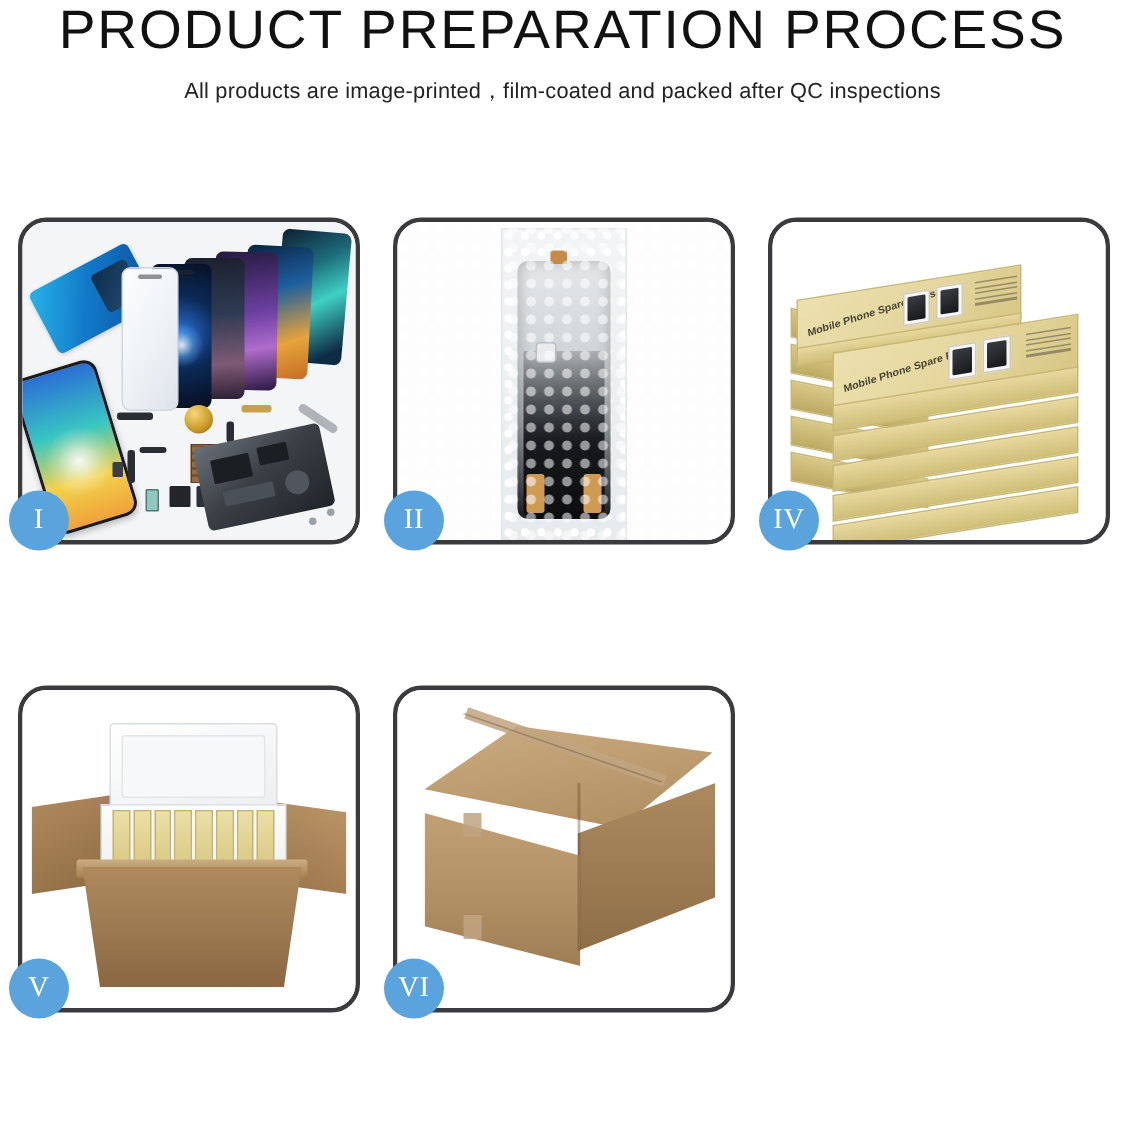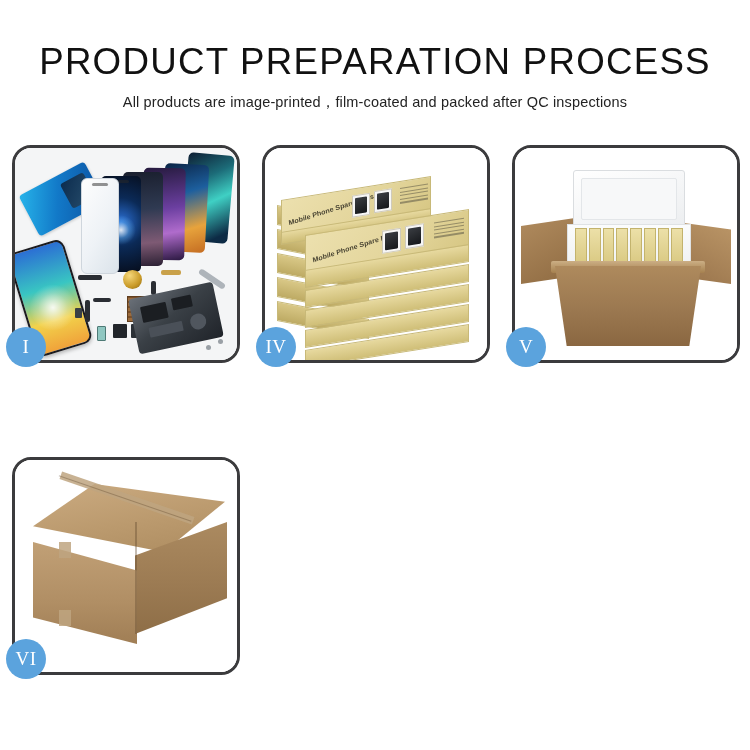--- a/index.html
+++ b/index.html
@@ -7,21 +7,21 @@
   body {
     width: 750px;
     height: 750px;
     background: #ffffff;
     font-family: "Liberation Sans", sans-serif;
     overflow: hidden;
     position: relative;
   }
 
   
-  #header { width: 750px; padding-top: 42px; text-align: center; }
+  #header { width: 750px; text-align: center; }
 
   #page-title {
     font-family: "Liberation Sans", sans-serif;
     font-size: 36px;
     font-weight: 400;
     letter-spacing: 1.2px;
     color: #111111;
     line-height: 40px;
     transform: scaleX(1.02);
   }
@@ -286,20 +286,34 @@
         <i style="left:56px;top:28px;width:16px;height:16px;border-radius:50%;background:#50565e;"></i>
       </div>
 
       <div class="tiny" style="right:10px;top:128px;width:30px;height:6px;background:#aeb4ba;transform:rotate(34deg);border-radius:3px;"></div>
       <div class="tiny" style="right:14px;bottom:16px;width:5px;height:5px;border-radius:50%;background:#9aa0a6;"></div>
       <div class="tiny" style="right:26px;bottom:10px;width:5px;height:5px;border-radius:50%;background:#9aa0a6;"></div>
     </div>
     <div class="badge">I</div>
   </div>
 
+  <div class="panel p2">
+    <div class="panel-canvas">
+      <div class="wrap-bag"></div>
+      <div class="wrapped-screen">
+        <div class="ws-tab"></div>
+        <div class="ws-dark"></div>
+        <div class="ws-conn"></div>
+        <div class="ws-foot" style="left:6px;"></div>
+        <div class="ws-foot" style="right:6px;"></div>
+      </div>
+      <div class="bubble-overlay"></div>
+    </div>
+    <div class="badge">II</div>
+  </div>
 
 
   <div class="panel p4">
     <div class="panel-canvas">
       <div class="stack">
 
         <div class="sbox sbox-side" style="left:0px;top:52px;width:92px;height:20px;transform:skewY(11deg);"></div>
         <div class="sbox sbox-side" style="left:0px;top:76px;width:92px;height:20px;transform:skewY(11deg);"></div>
         <div class="sbox sbox-side" style="left:0px;top:100px;width:92px;height:20px;transform:skewY(11deg);"></div>
         <div class="sbox sbox-side" style="left:0px;top:124px;width:92px;height:20px;transform:skewY(11deg);"></div>

